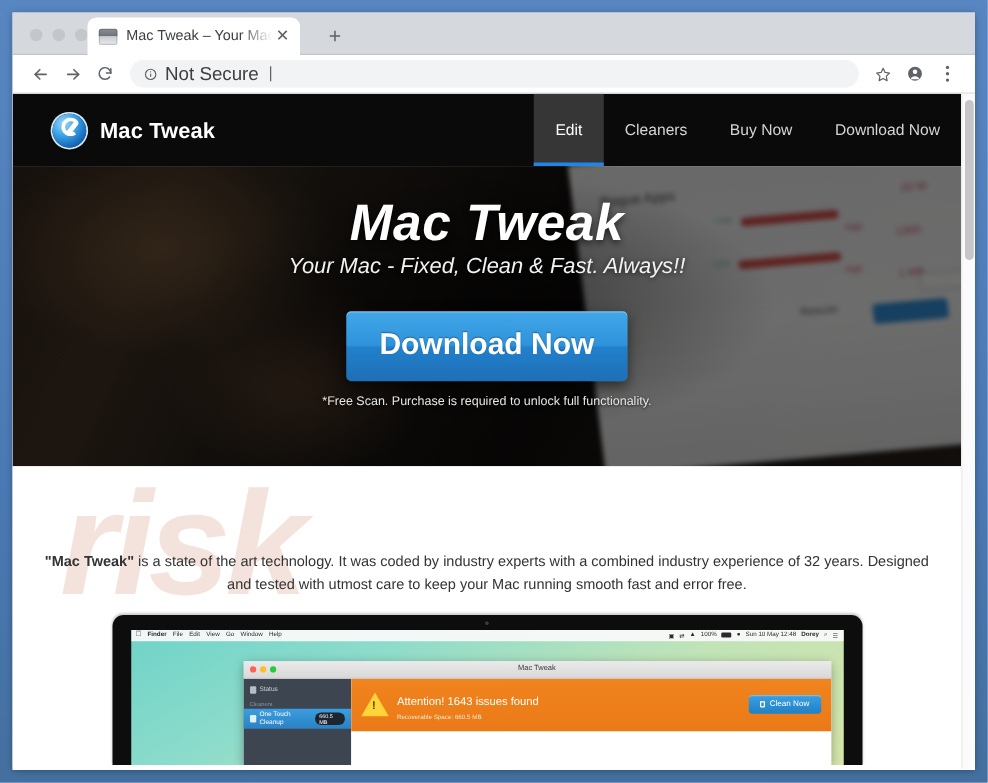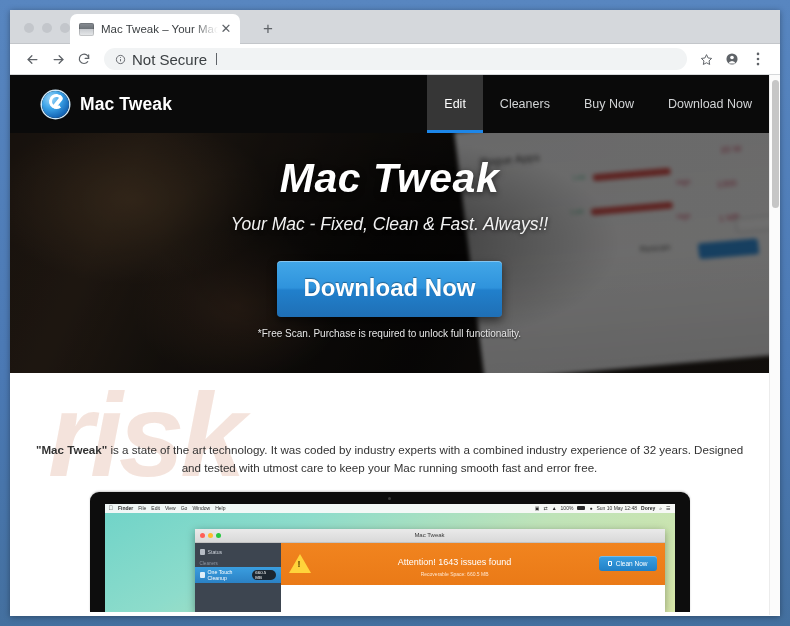--- a/index.html
+++ b/index.html
@@ -166,21 +166,21 @@
     background: radial-gradient(ellipse 330px 150px at 50% 46%, rgba(0,0,0,.55), rgba(0,0,0,.12) 70%);
   }
   #herocontent {
     position: relative; z-index: 5; text-align: center; padding-top: 22px;
   }
   #herotitle {
     font-size: 41px; font-weight: bold; font-style: italic; color: #fff;
     letter-spacing: .5px; text-shadow: 0 2px 6px rgba(0,0,0,.65);
   }
   #herosub {
-    margin-top: 12px; font-size: 17.5px; font-style: italic; color: #f2f2f2;
+    font-size: 17.5px; font-style: italic; color: #f2f2f2;
     text-shadow: 0 1px 4px rgba(0,0,0,.7);
   }
   #cta {
     display: inline-block; margin-top: 26px;
     padding: 13px 27px 15px;
     background: linear-gradient(180deg, #42a7e8 0%, #2f93dc 48%, #2180cc 52%, #1f6fb5 100%);
     border-radius: 4px;
     box-shadow: 0 4px 10px rgba(0,0,0,.5), inset 0 1px 0 rgba(255,255,255,.35);
     color: #fff; font-size: 24px; font-weight: bold;
     text-shadow: 0 -1px 1px rgba(0,0,0,.35);
@@ -278,21 +278,21 @@
   }
   #warnicon {
     width: 0; height: 0; flex: 0 0 auto;
     border-left: 11px solid transparent; border-right: 11px solid transparent;
     border-bottom: 19px solid #ffd43b; position: relative;
   }
   #warnicon::after {
     content: "!"; position: absolute; left: -2px; top: 6px; width: 4px;
     font-size: 9px; font-weight: bold; color: #5a4200; line-height: 1;
   }
-  #alerttext { flex: 1 1 auto; text-align: center; }
+  #alerttext { flex: 1 1 auto; }
   #alerttitle { font-size: 9px; color: #fff; }
   #alertsub { font-size: 5px; color: #ffe5cd; margin-top: 2px; }
   #cleanbtn {
     background: linear-gradient(180deg,#3aa0e2,#2180c6); border-radius: 3px;
     padding: 4px 9px; color: #fff; font-size: 6.5px; display: flex; gap: 4px;
     align-items: center; box-shadow: inset 0 1px 0 rgba(255,255,255,.3);
   }
   #cleanbtn .trash { width: 4px; height: 5px; border: 1px solid #fff; border-radius: 0 0 1px 1px; }
 </style>
 </head>

